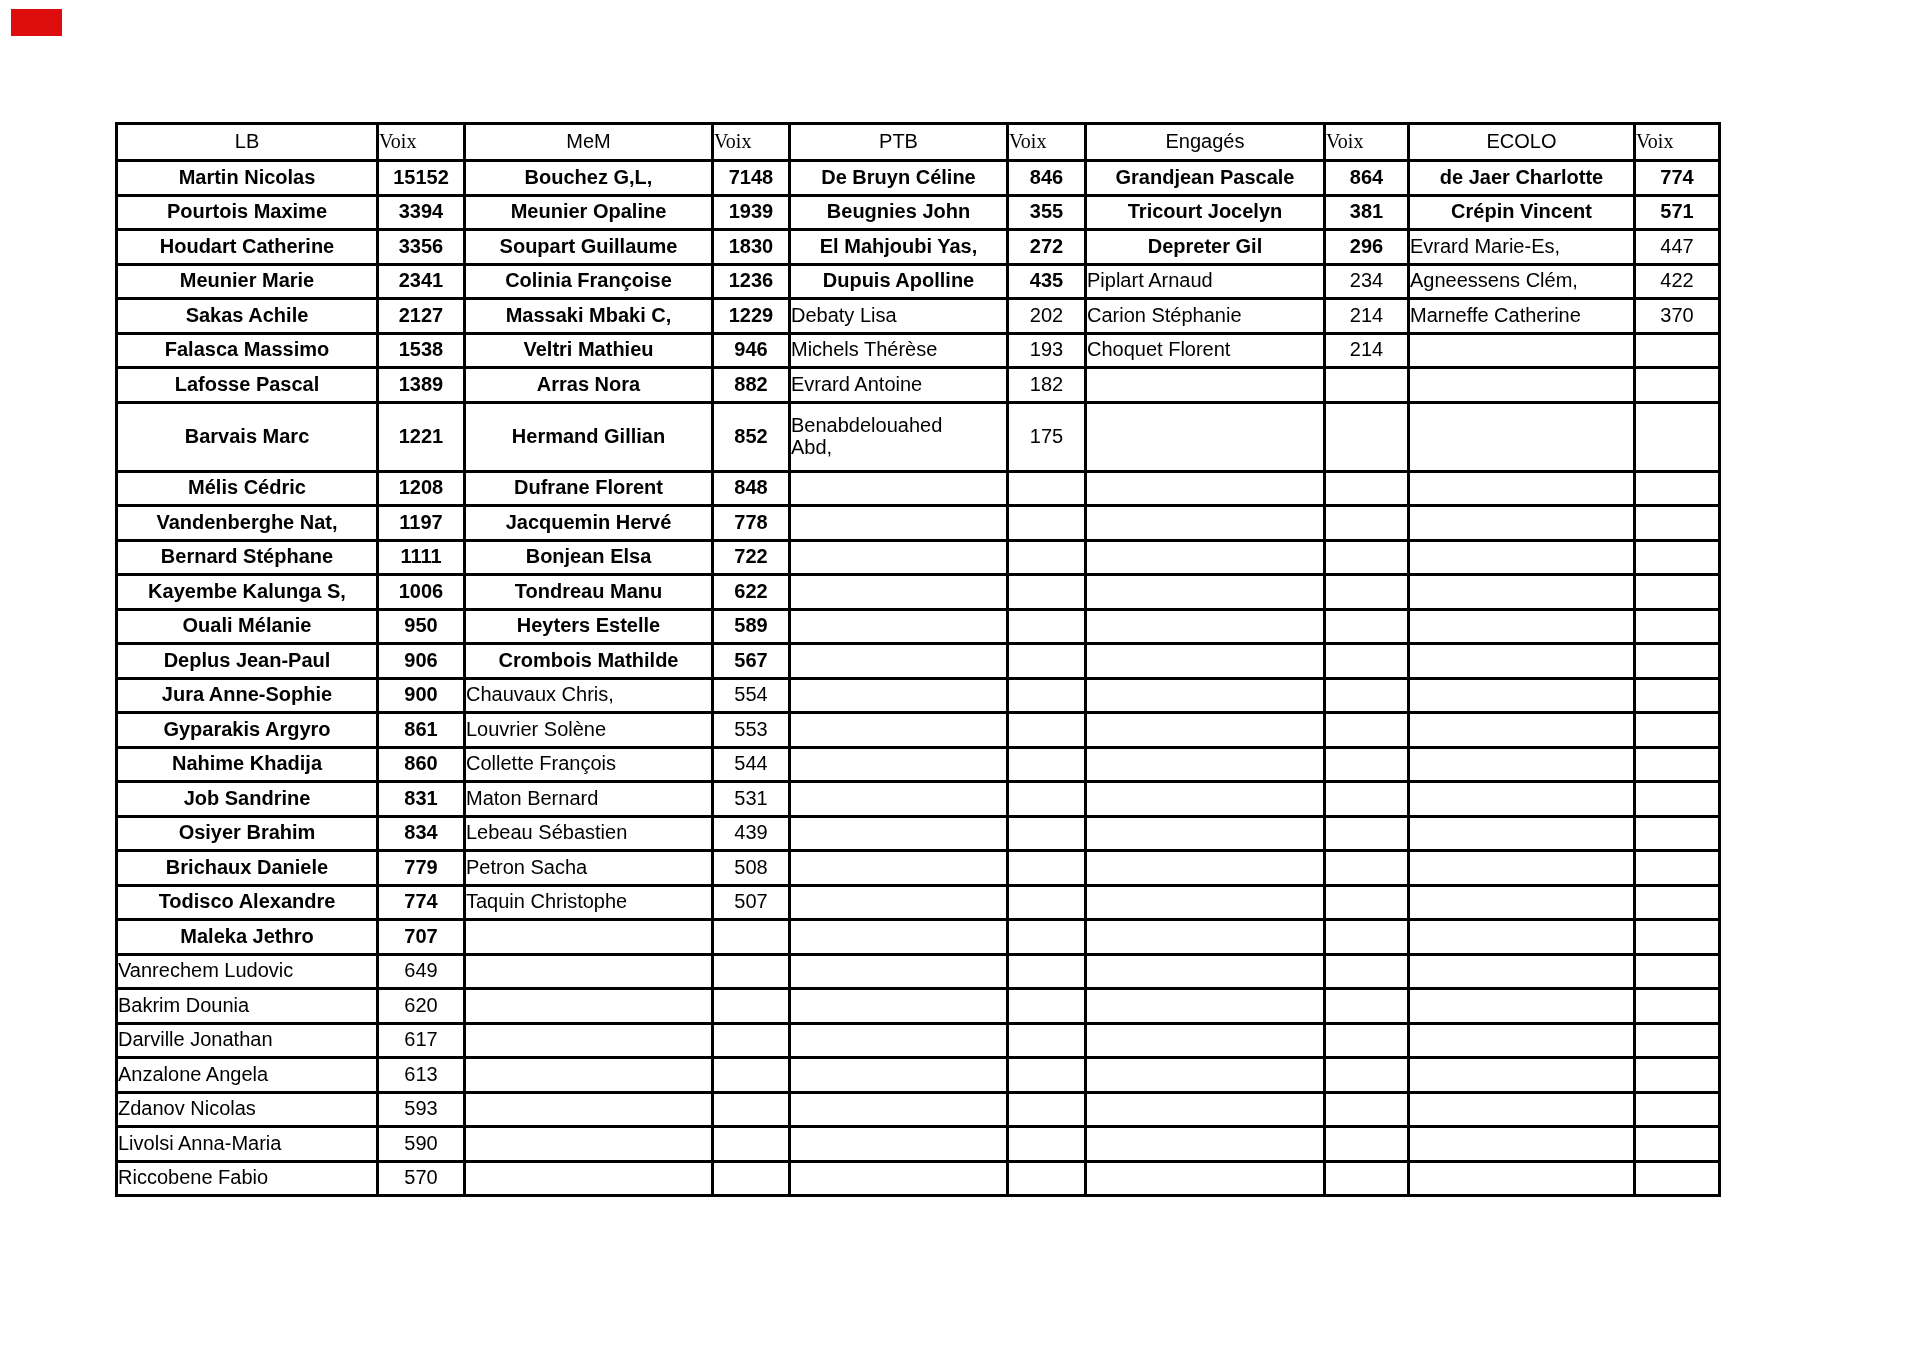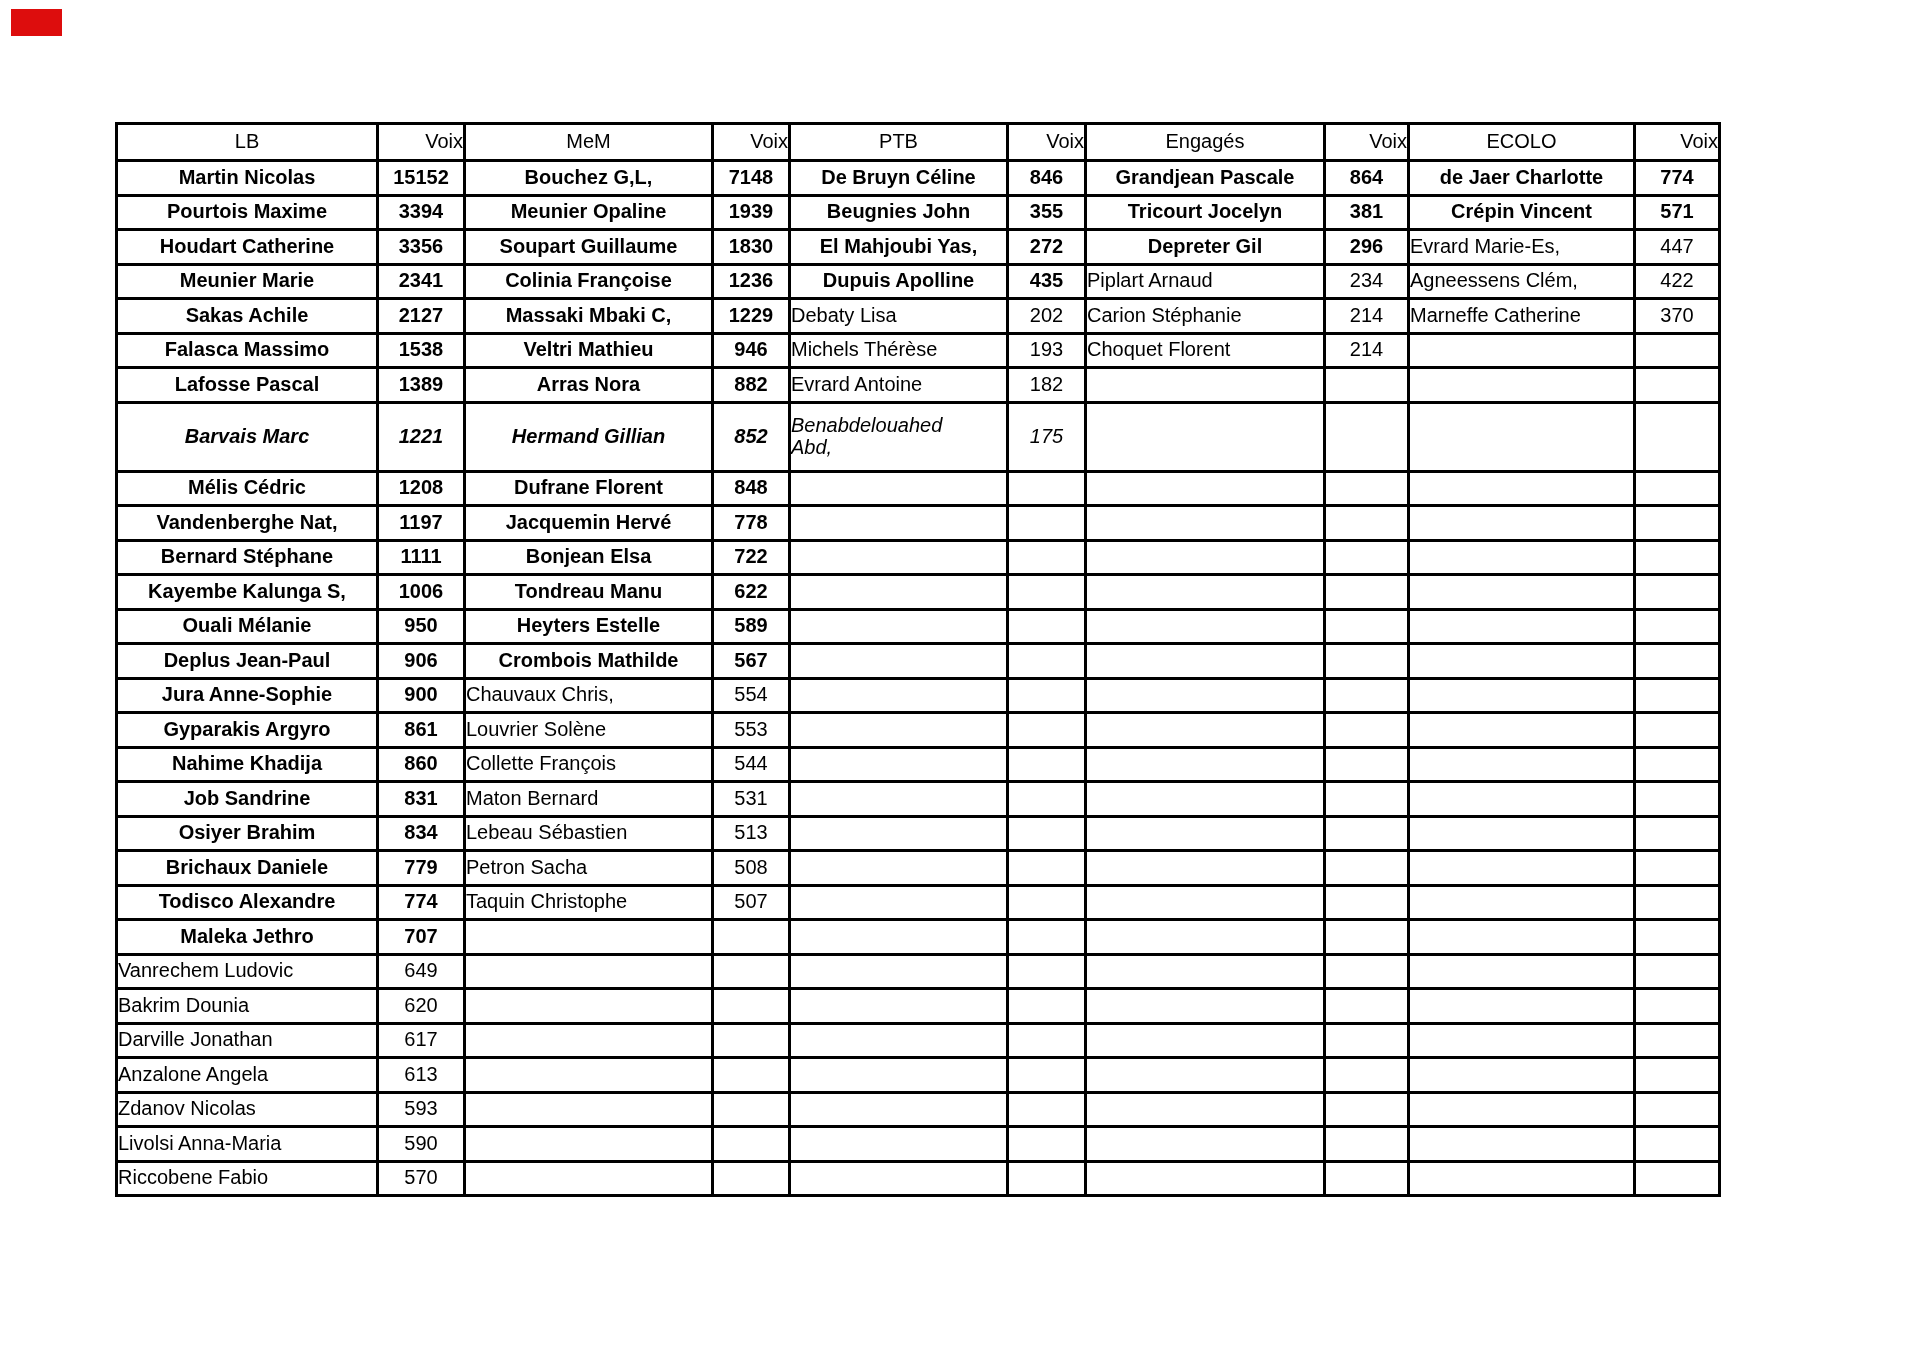--- a/index.html
+++ b/index.html
@@ -32,23 +32,23 @@
     border: 3px solid #000;
     font-size: 20px;
     font-weight: normal;
     line-height: 1.08;
     overflow: hidden;
     vertical-align: middle;
     padding: 0;
   }
   thead tr { height: 37px; margin-left: 8px; }
   tbody tr { height: 34.5px; padding-left: 10px; }
-  tbody tr.double { height: 69px; font-style: italic; }
+  tbody tr.double { height: 69px; }
   th.party { text-align: center; font-weight: normal; }
-  th.voix  { text-align: right; font-weight: bold; }
+  th.voix  { text-align: left; font-weight: bold; font-family: Liberation Serif, serif; }
   td.name  { text-align: left; padding-left: 5px; padding-right: 3px; }
   td.name.bold { font-weight: bold; text-align: center; padding-left: 2px; padding-right: 2px; }
   td.voix  { text-align: center; }
   td.voix.bold { font-weight: bold; }
   td.pre   { white-space: pre-line; }
 </style>
 </head>
 <body>
 
 <div class="red-marker" style="background: rgb(221, 13, 13);"></div>
@@ -295,21 +295,21 @@
         <td class="voix"></td>
         <td class="name"></td>
         <td class="voix"></td>
         <td class="name"></td>
         <td class="voix"></td>
       </tr>
       <tr>
         <td class="name bold">Osiyer Brahim</td>
         <td class="voix bold">834</td>
         <td class="name">Lebeau Sébastien</td>
-        <td class="voix">513</td>
+        <td class="voix">439</td>
         <td class="name"></td>
         <td class="voix"></td>
         <td class="name"></td>
         <td class="voix"></td>
         <td class="name"></td>
         <td class="voix"></td>
       </tr>
       <tr>
         <td class="name bold">Brichaux Daniele</td>
         <td class="voix bold">779</td>

